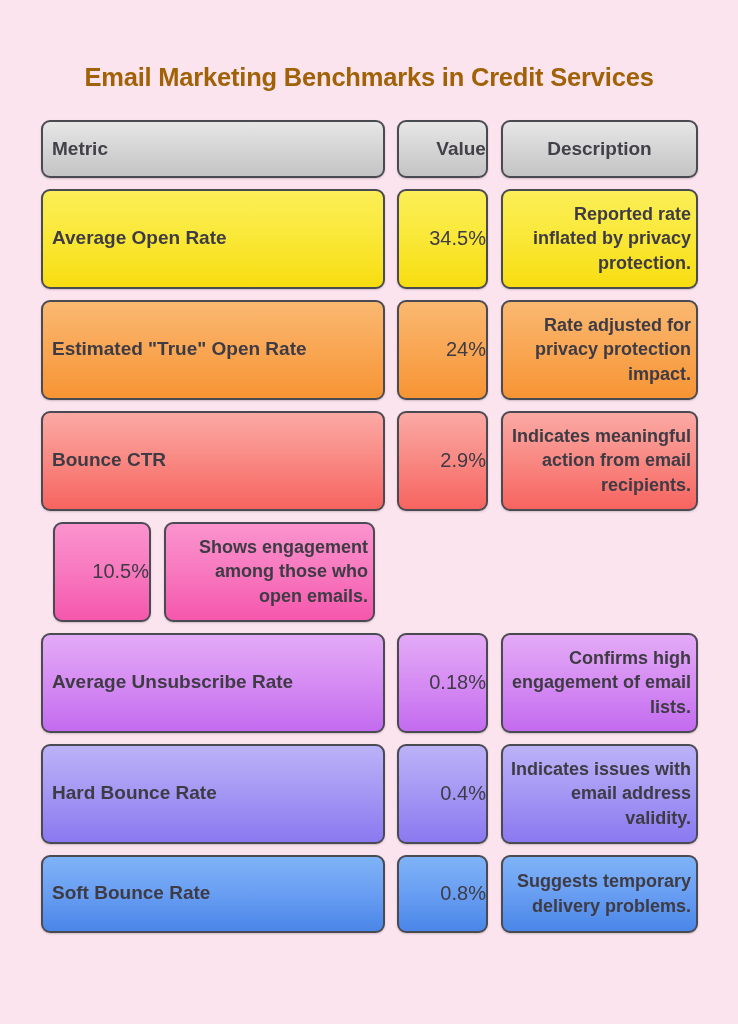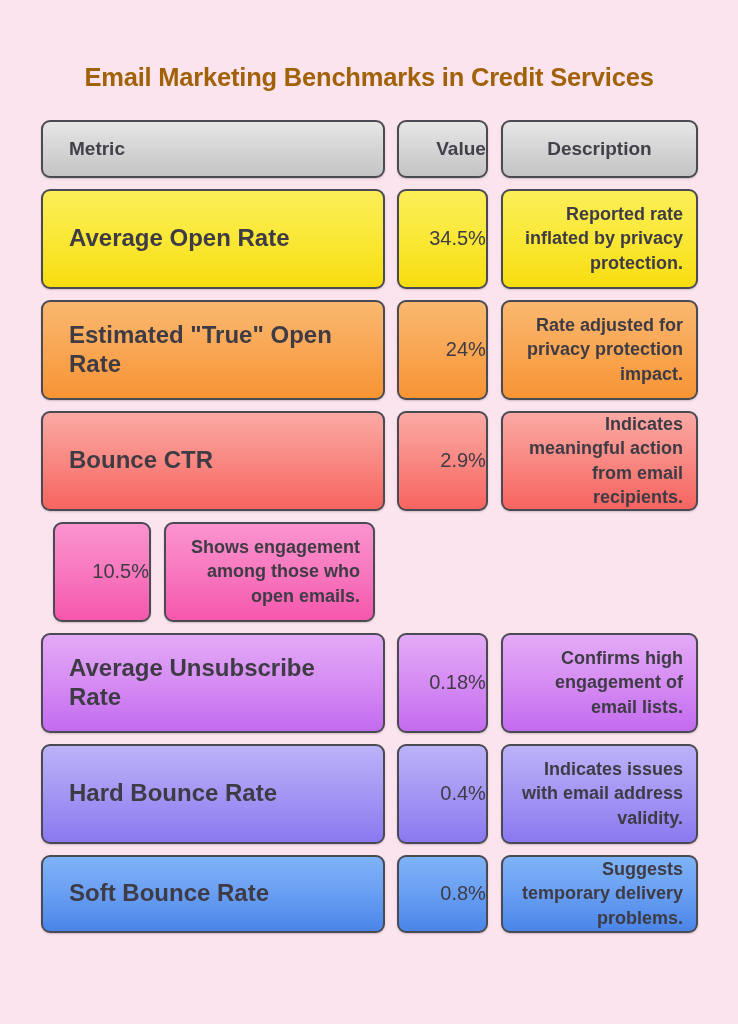--- a/index.html
+++ b/index.html
@@ -48,41 +48,41 @@
 
   .cell {
     border: 2px solid #4A4A52;
     border-radius: 9px;
     box-sizing: border-box;
     display: flex;
     align-items: center;
     box-shadow: 0 1px 2px rgba(0,0,0,0.18);
   }
 
-  .col-metric  { width: 368px; padding: 0 26px; }
+  .col-metric  { width: 368px; padding: 0 9px; }
   .col-value   { width: 98px;  margin-left: 12px; justify-content: flex-end; }
-  .col-desc    { width: 211px; margin-left: 13px; justify-content: center; padding: 0 13px; }
+  .col-desc    { width: 211px; margin-left: 13px; justify-content: center; padding: 0 5px; }
 
   
   .header .cell {
     height: 58px;
     background: linear-gradient(to bottom, #E6E6E6 0%, #D3D3D3 55%, #C4C4C4 100%);
   }
   .header .htext {
     font-size: 19px;
     font-weight: bold;
     color: #43404A;
   }
 
   
   .datarow .cell { height: 100px; }
   .datarow.last .cell { height: 78px; }
 
   .metric-text {
-    font-size: 24px;
+    font-size: 19px;
     font-weight: bold;
     color: #3E3B45;
     text-align: left;
     line-height: 1.2;
   }
   .value-text {
     font-size: 20px;
     font-weight: normal;
     color: #3E3B45;
     text-align: center;

